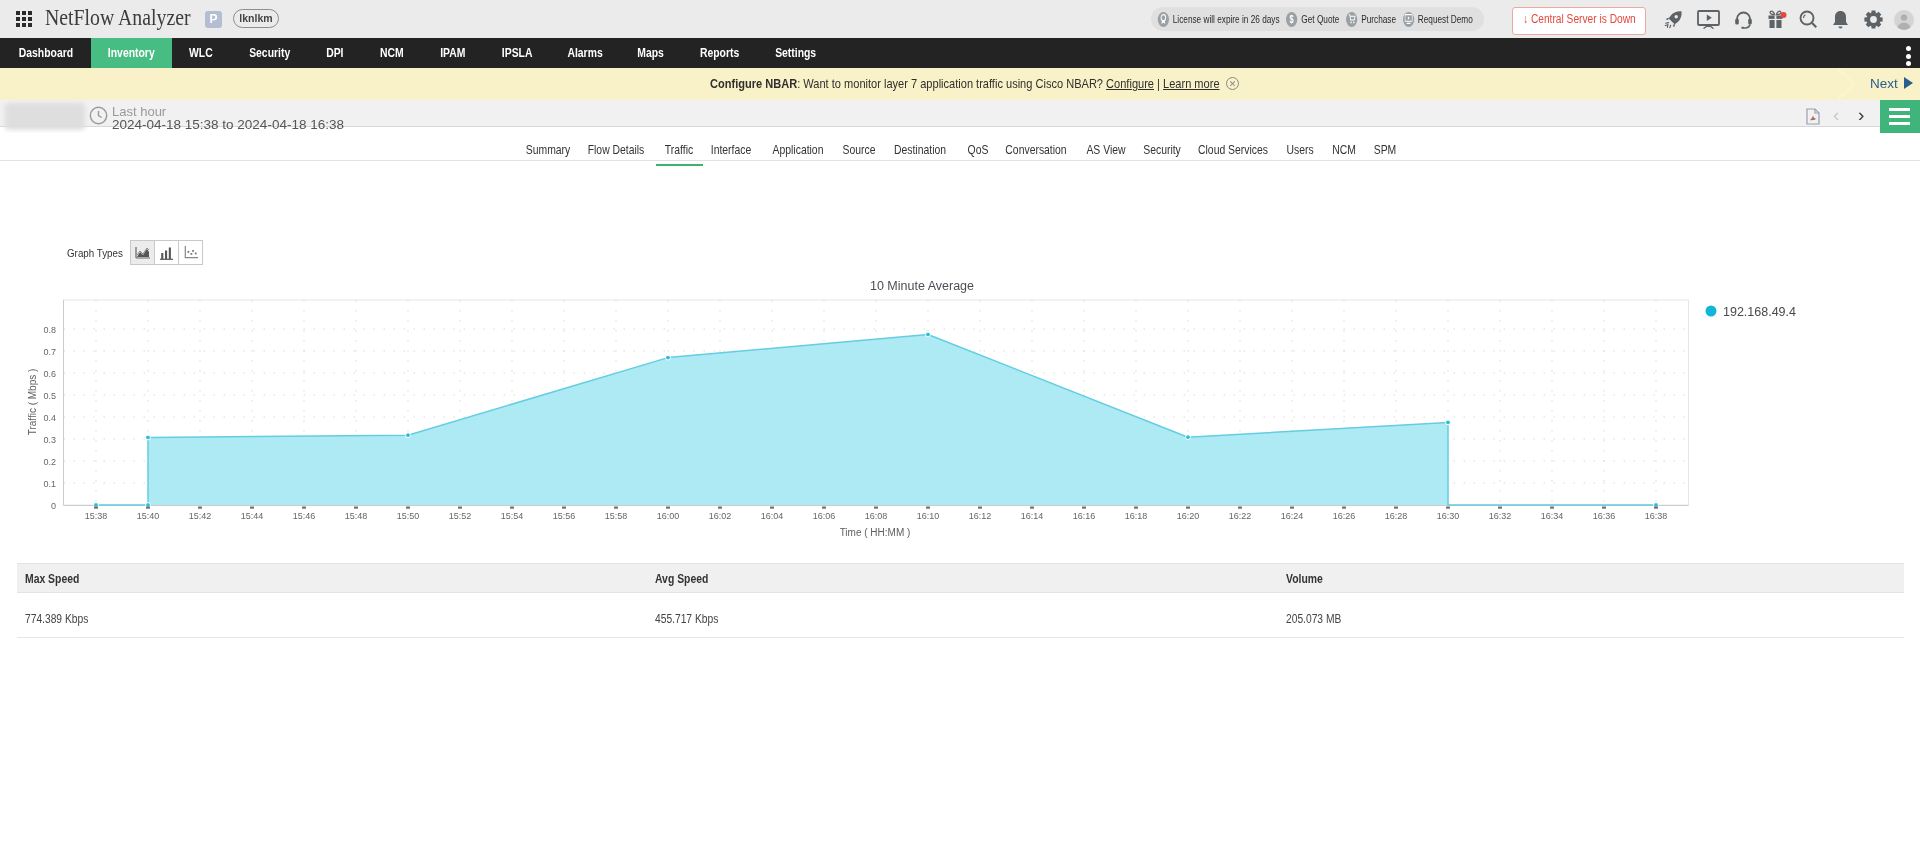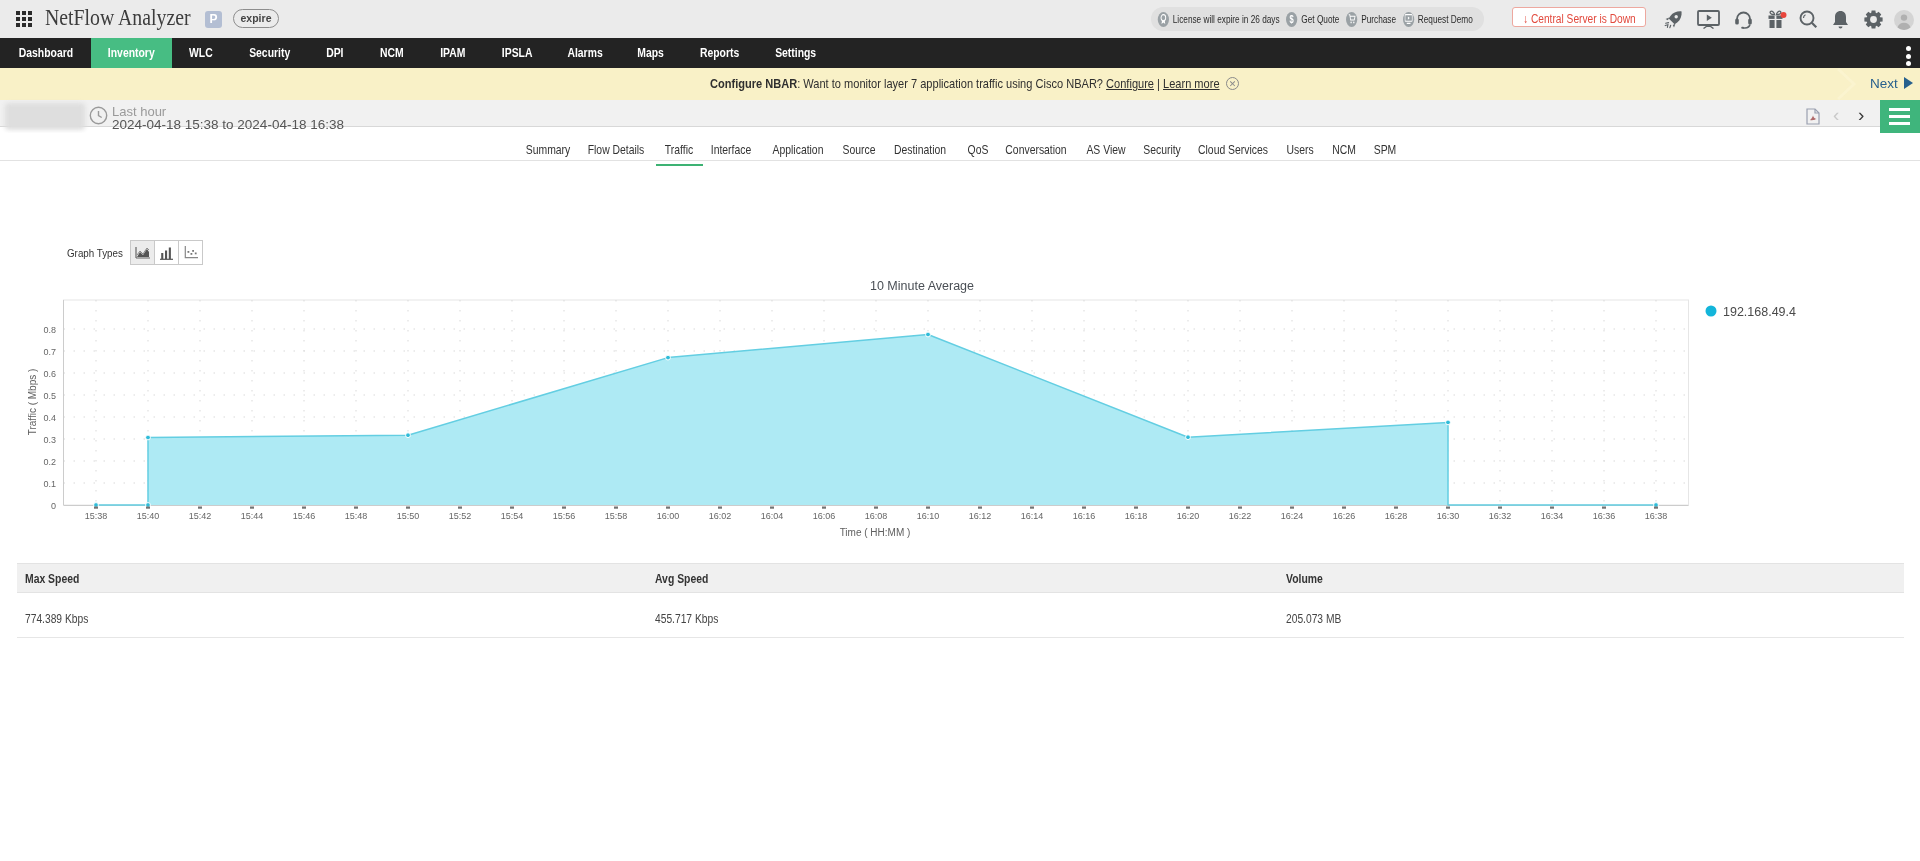--- a/index.html
+++ b/index.html
@@ -16,21 +16,21 @@
   color:#fff; font-size:12px; font-weight:bold; text-align:center; line-height:17px; }
 #lkpill { position:absolute; left:233px; top:9px; width:46px; height:19px; border:1px solid #8d8d8d; border-radius:10px;
   font-size:10.5px; font-weight:bold; color:#444; line-height:17px; text-align:center; }
 #licpill { position:absolute; left:1151px; top:7px; width:333px; height:24px; background:#e0e0e0; border-radius:12px;
   overflow:hidden; }
 #licinner { display:flex; align-items:center; height:24px; font-size:11px; color:#2b2b2b; padding-left:9px; white-space:nowrap;
   transform:scaleX(0.75); transform-origin:left center; }
 .cic svg { display:block; }
 .cic { width:15px; height:15px; border-radius:50%; background:#9aa1a5; margin-right:5px; flex:0 0 auto;
   display:flex; align-items:center; justify-content:center; }
-#redbtn { position:absolute; left:1512px; top:7px; width:134px; height:20px; border:1px solid #eda89f; border-radius:3px;
+#redbtn { position:absolute; left:1512px; top:7px; width:134px; height:28px; border:1px solid #eda89f; border-radius:3px;
   background:#fff; color:#e2493d; font-size:12px; text-align:center; line-height:22px; white-space:nowrap; }
 #redbtn span { display:inline-block; transform:scaleX(0.85); transform-origin:center; }
 .hicon { position:absolute; top:10px; }
 
 #nav { position:absolute; left:0; top:38px; width:1920px; height:30px; background:#232323; }
 .navitem { position:absolute; top:0; height:30px; line-height:30px; color:#fff; font-size:13px; font-weight:bold; text-align:center; }
 .navitem span { display:inline-block; transform:scaleX(0.8); }
 #nav-inv { background:#47bd83; }
 #navdots { position:absolute; left:1906px; top:8px; }
 #navdots i { display:block; width:5px; height:5px; border-radius:50%; background:#fff; margin-bottom:2.6px; }
@@ -82,21 +82,21 @@
         <span></span>
         <span></span>
         <span></span>
         <span></span>
         <span></span>
         <span></span>
         <span></span>
       </div>
     <div id="logotext">NetFlow Analyzer</div>
     <div id="pbadge">P</div>
-    <div id="lkpill">expire</div>
+    <div id="lkpill">lknlkm</div>
     <div id="licpill">
         <div id="licinner">
       <span class="cic">
             <svg width="9" height="11" viewBox="0 0 9 11">
               <circle cx="4.5" cy="3.8" r="3.1" fill="none" stroke="#fff" stroke-width="1.3"></circle>
               <path d="M2.7 6.5 L2 10 L4.5 8.4 L7 10 L6.3 6.5" fill="#fff"></path>
             </svg>
           </span>
           <span>License will expire in 26 days</span>
       <span class="cic" style="margin-left:9px;">

